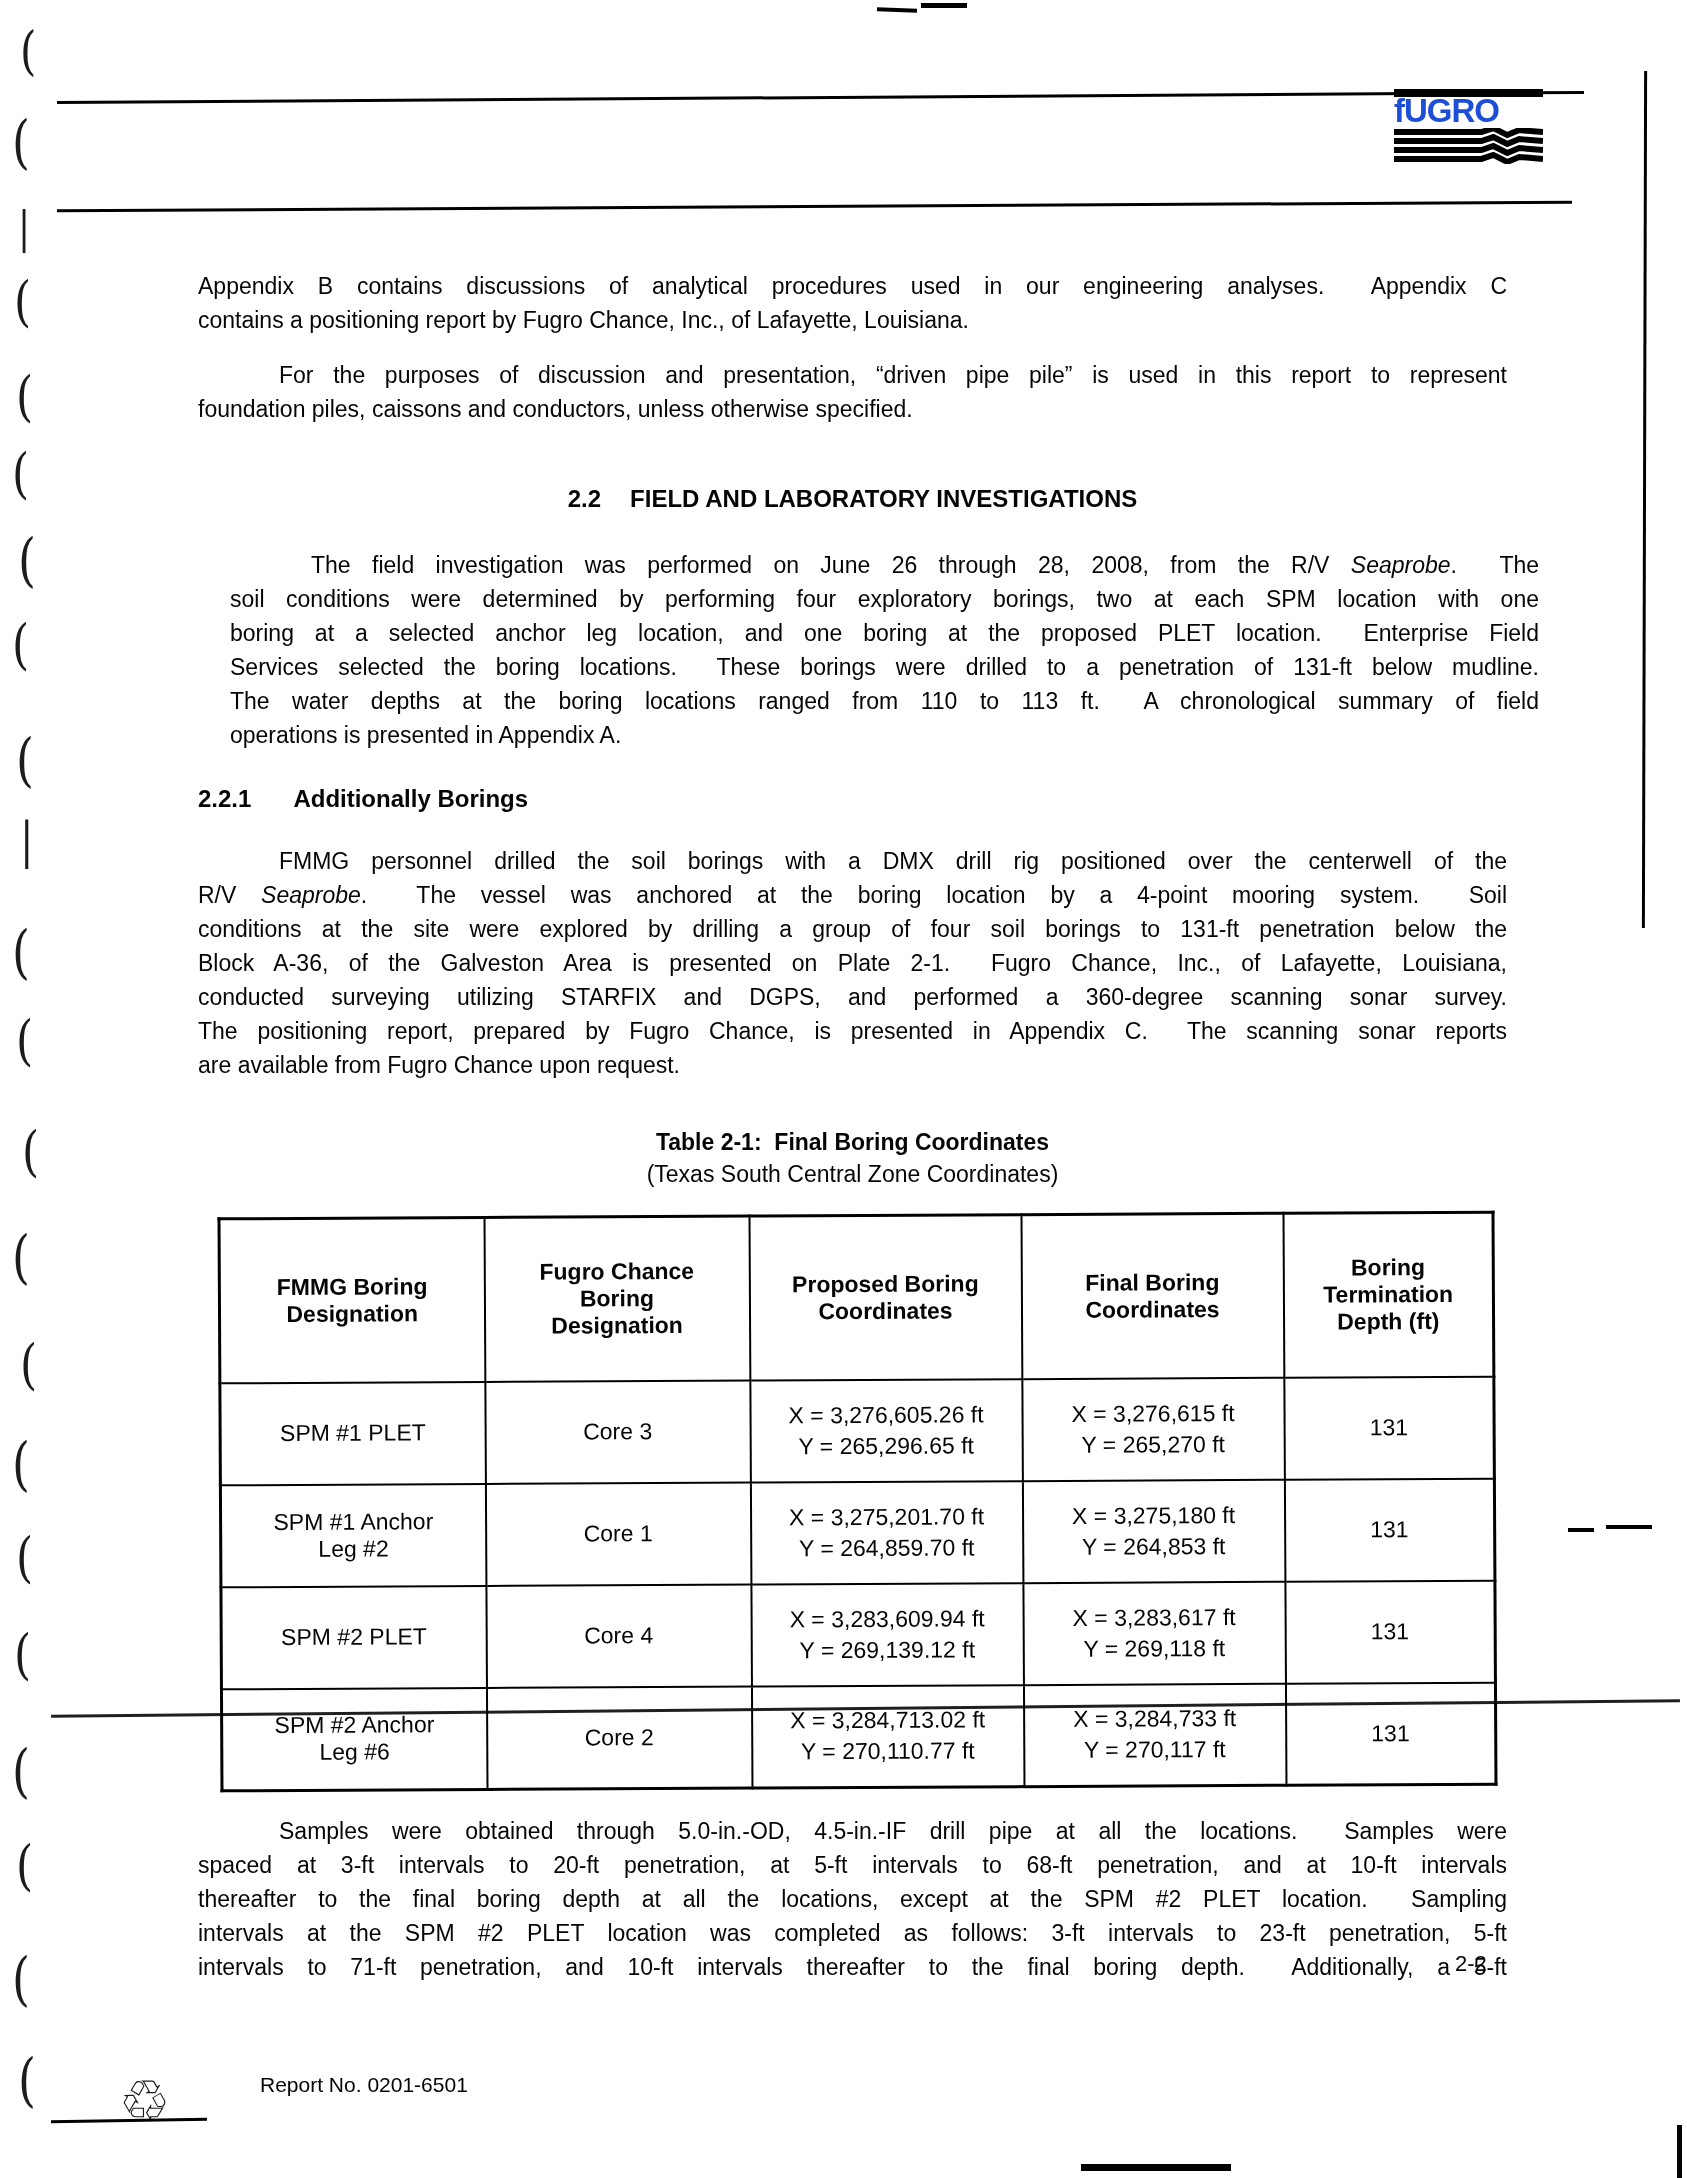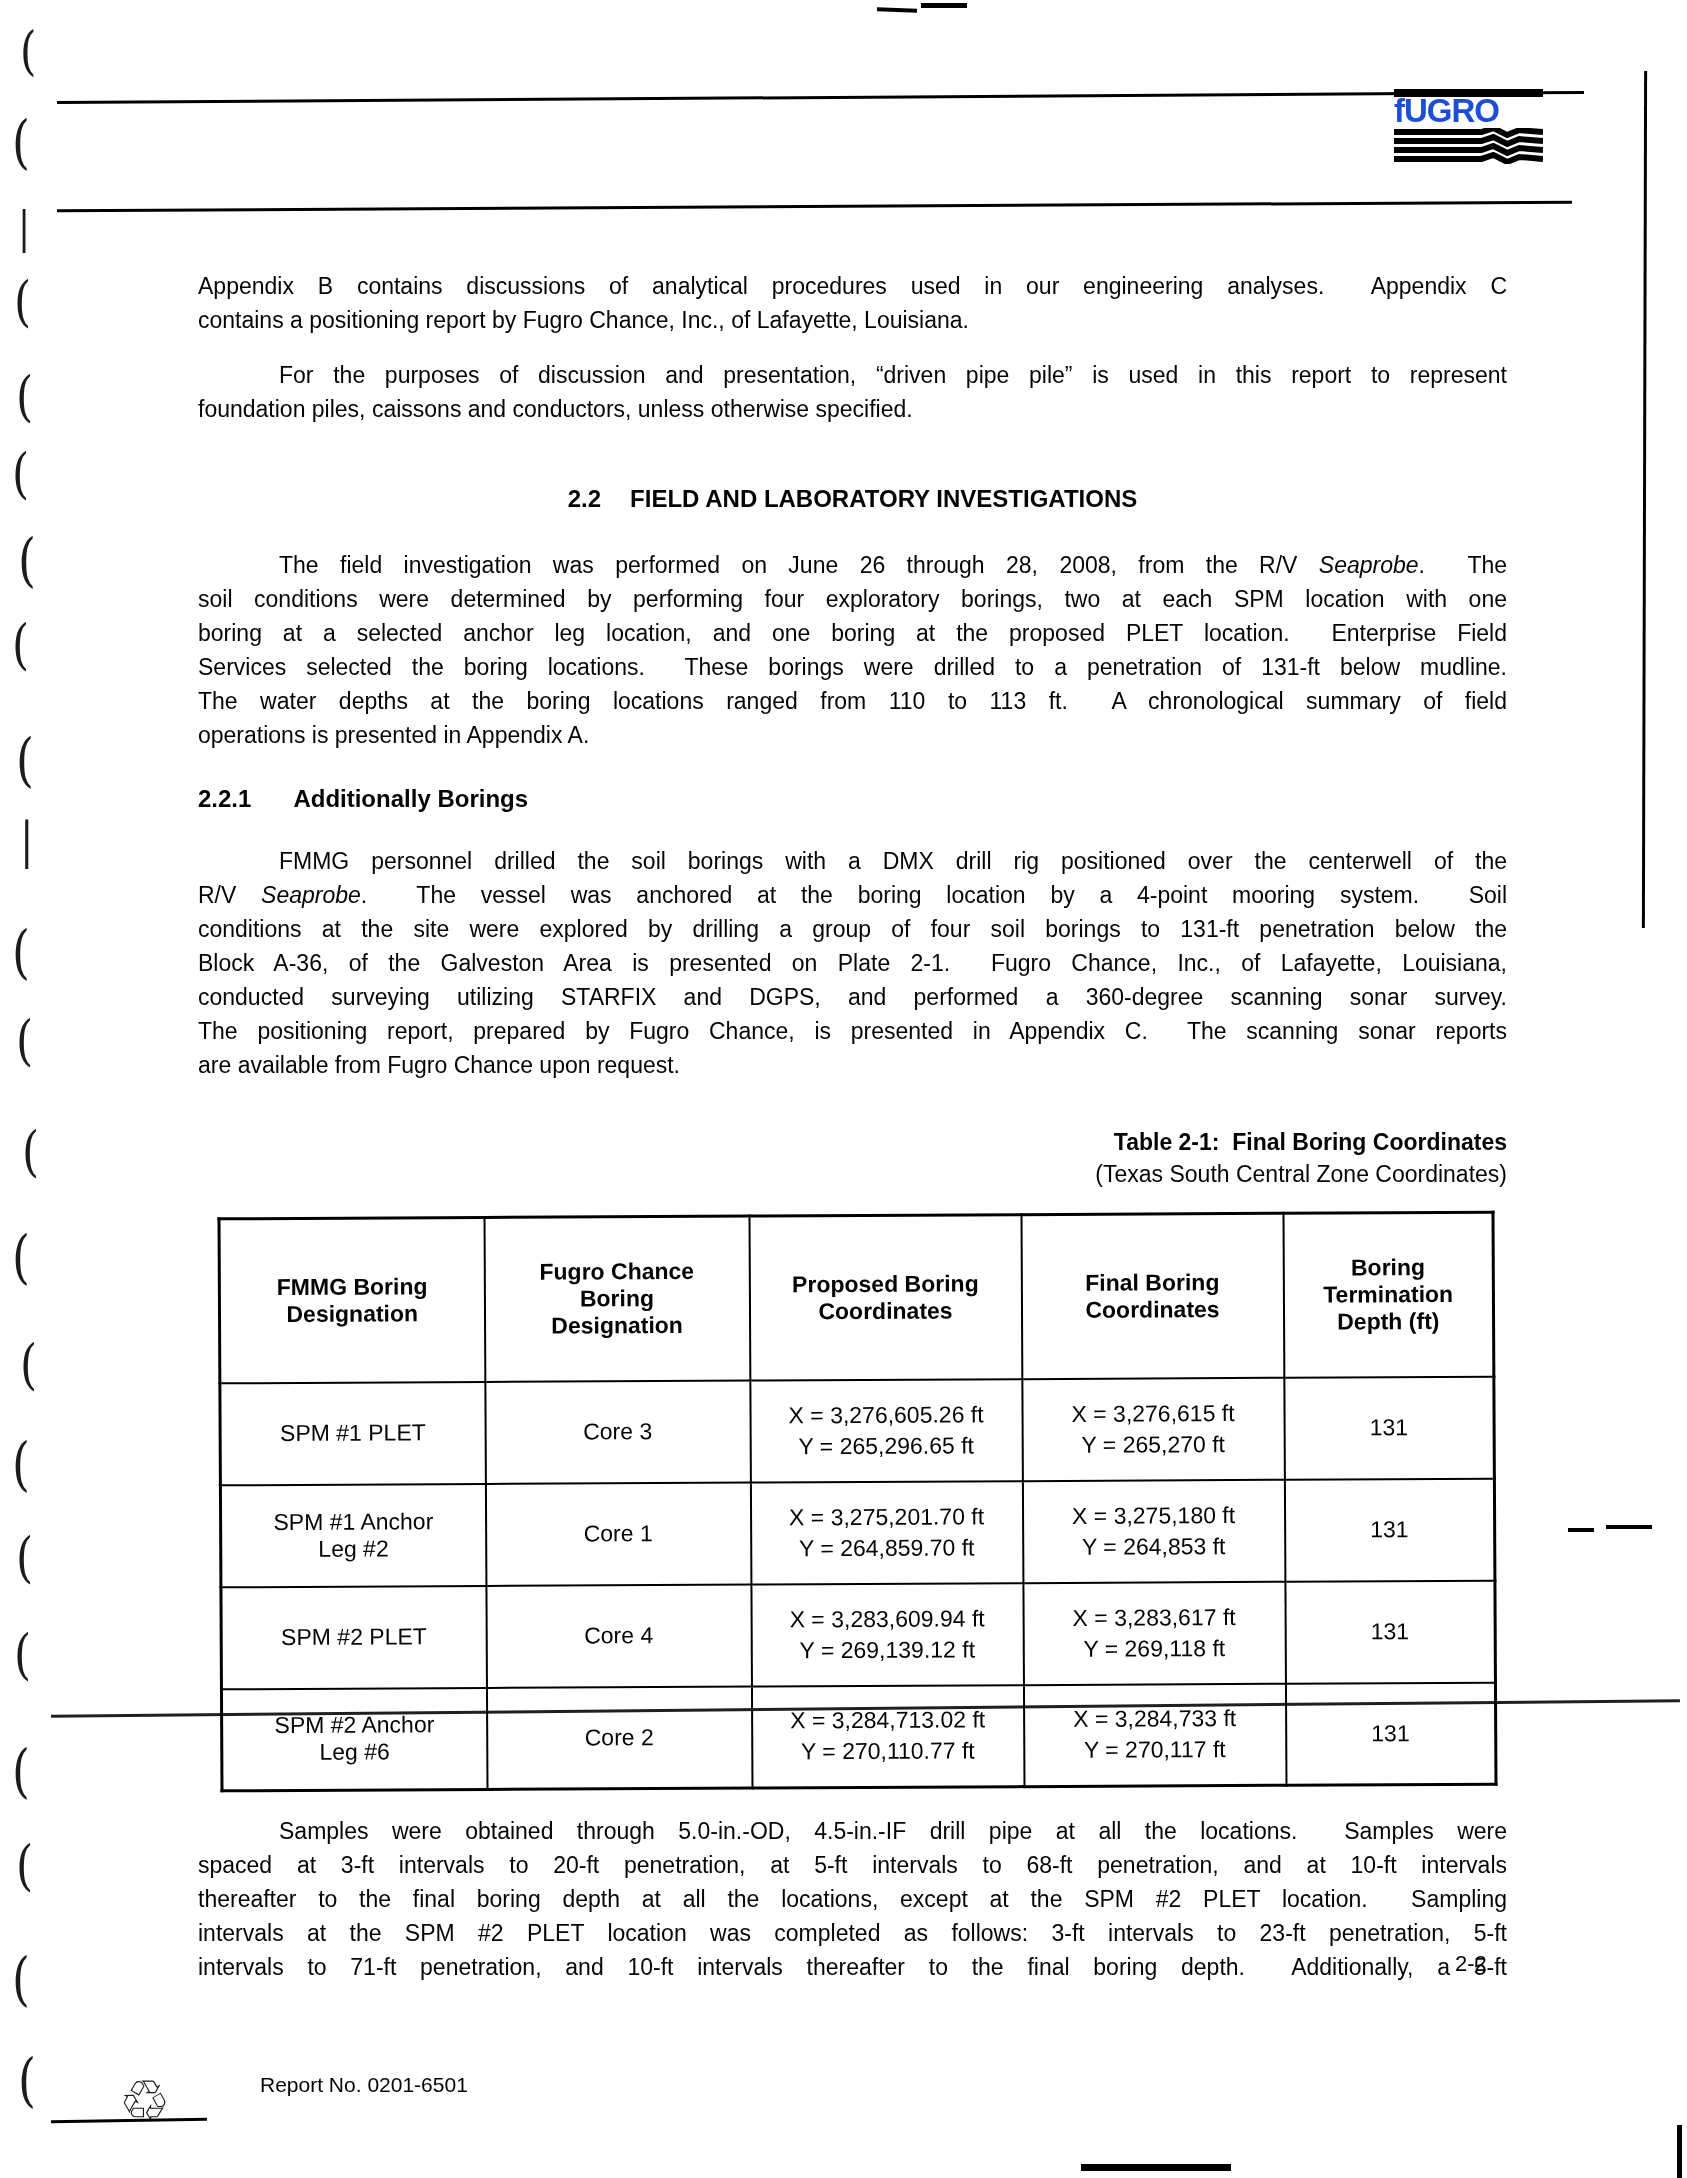--- a/index.html
+++ b/index.html
@@ -22,21 +22,21 @@
   .logo-text{font-weight:700;font-size:33px;letter-spacing:-1px;line-height:34px;margin-top:-3px;color:#1d4ed8;}
   
   .para{position:absolute;left:198px;width:1309px;font-size:23px;}
   .jline{height:34px;line-height:34px;text-align:justify;text-align-last:justify;overflow:visible;white-space:nowrap;}
   .jline.lastline{text-align-last:left;}
   .jline.indent{padding-left:81px;}
   .heading{position:absolute;left:198px;width:1309px;font-weight:700;font-size:24px;text-align:center;}
   .subheading{position:absolute;left:198px;font-weight:700;font-size:24px;}
   .subheading .title-gap{margin-left:42px;}
   .num-gap{margin-left:29px;}
-  .table-caption{position:absolute;left:198px;width:1309px;text-align:right;font-size:23px;}
+  .table-caption{position:absolute;left:198px;width:1309px;text-align:center;font-size:23px;}
   .table-caption.bold{font-weight:700;}
   
   .table-wrap{position:absolute;left:219px;top:1214px;transform:rotate(-0.3deg);}
   table.boring{border-collapse:collapse;table-layout:fixed;width:1275px;border:3px solid #000;font-size:23px;}
   table.boring th,table.boring td{border:2px solid #000;text-align:center;vertical-align:middle;font-weight:400;}
   table.boring th{font-weight:700;}
   table.boring thead tr{height:164px;}
   table.boring tbody tr{height:102px;}
   th.h-fmmg{padding:0 45px;}
   th.h-fugro{padding:0 51px;}
@@ -107,21 +107,21 @@
     </div>
   <div class="para" style="top:358px;">
       <div class="jline indent">For the purposes of discussion and presentation, “driven pipe pile” is used in this report to represent</div>
       <div class="jline lastline">foundation piles, caissons and conductors, unless otherwise specified.</div>
     </div>
 
   <div class="heading" style="top:485px;">
     <span>2.2</span><span class="num-gap">FIELD AND LABORATORY INVESTIGATIONS</span>
   </div>
 
-  <div class="para" style="top:548px;">
+  <div class="para" style="top:548px;margin-left:32px;">
       <div class="jline indent">The field investigation was performed on June 26 through 28, 2008, from the R/V <i>Seaprobe</i>.&nbsp; The</div>
       <div class="jline">soil conditions were determined by performing four exploratory borings, two at each SPM location with one</div>
       <div class="jline">boring at a selected anchor leg location, and one boring at the proposed PLET location.&nbsp; Enterprise Field</div>
       <div class="jline">Services selected the boring locations.&nbsp; These borings were drilled to a penetration of 131-ft below mudline.</div>
       <div class="jline">The water depths at the boring locations ranged from 110 to 113 ft.&nbsp; A chronological summary of field</div>
       <div class="jline lastline">operations is presented in Appendix A.</div>
     </div>
 
   <div class="subheading" style="top:785px;">
     <span>2.2.1</span><span class="title-gap">Additionally Borings</span>

